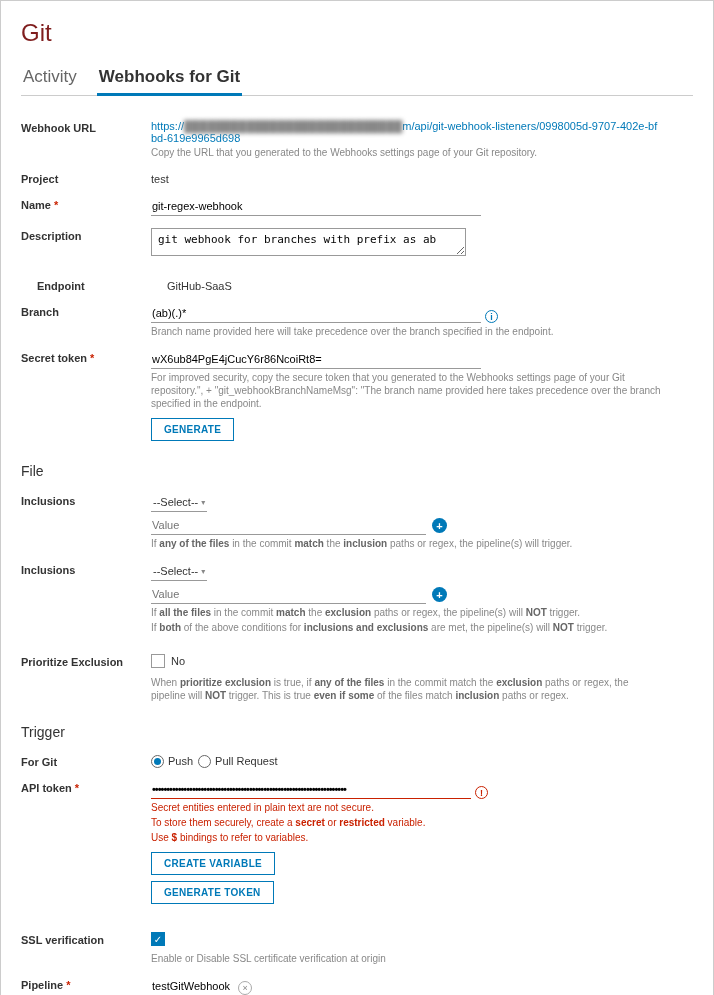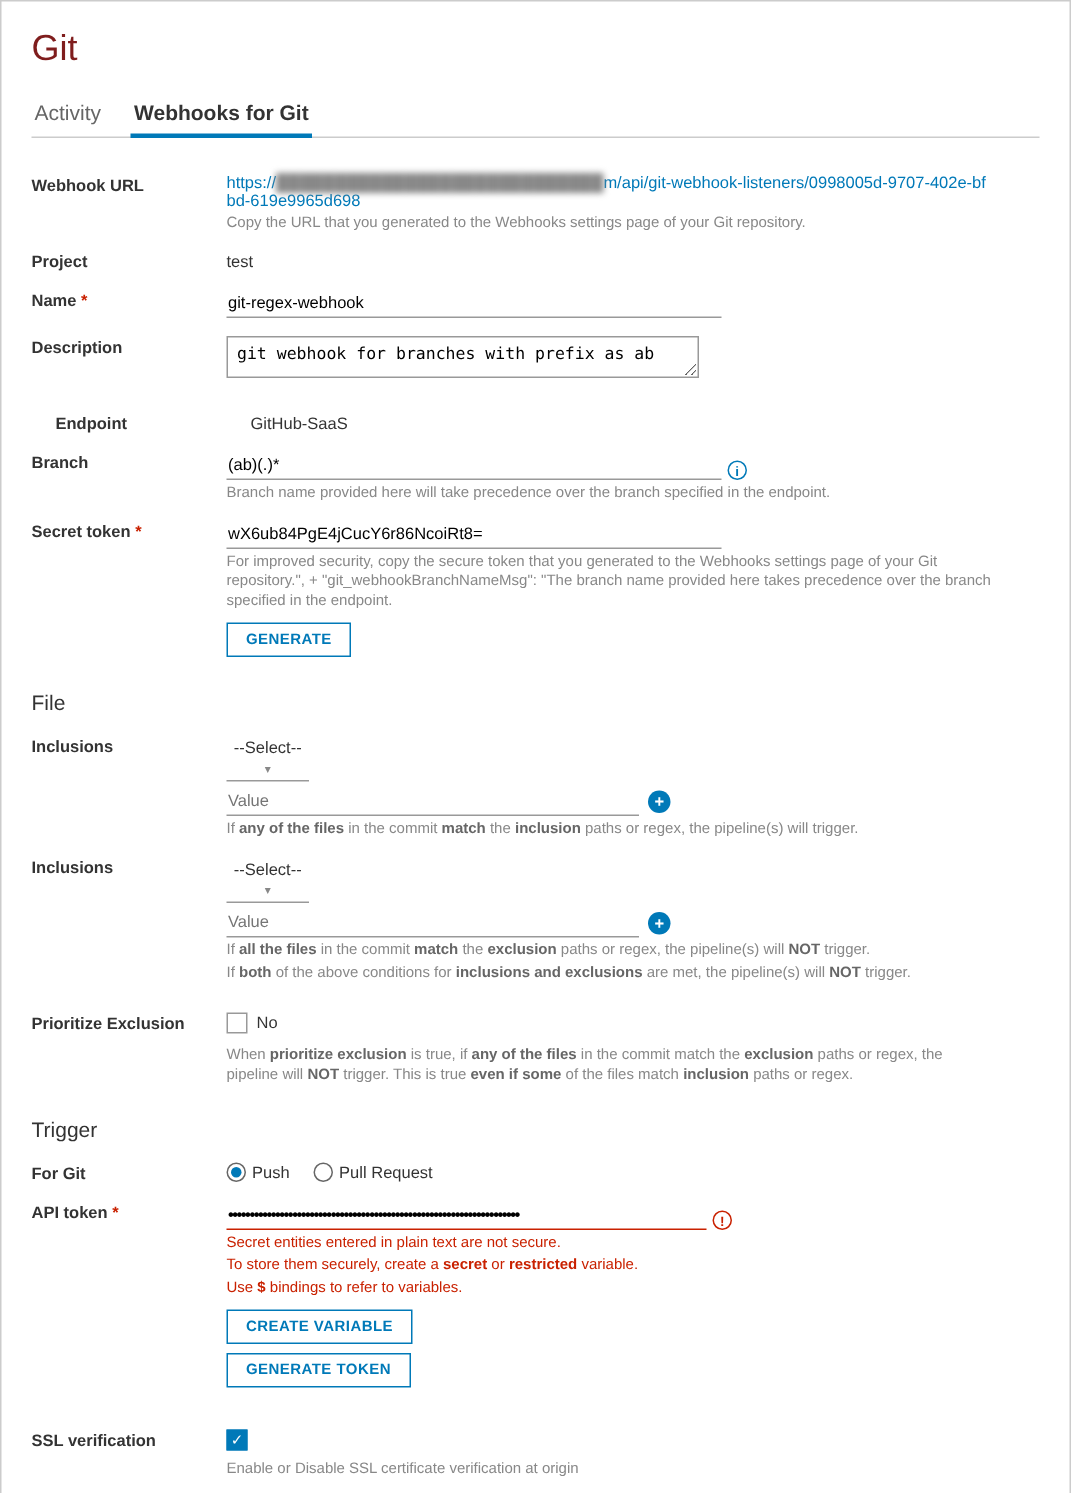--- a/index.html
+++ b/index.html
@@ -1,56 +1,56 @@
 <!DOCTYPE html>
 <html><head>
 <meta charset="utf-8">
 <style>
 * { box-sizing: border-box; margin: 0; padding: 0; }
 body { font-family: -apple-system, BlinkMacSystemFont, "Segoe UI", Arial, sans-serif; background: #fff; color: #333; font-size: 11px; }
 .page { border: 1px solid #ccc; width: 714px; min-height: 995px; padding: 18px 20px; }
 .title { font-size: 24px; font-weight: 400; color: #7f1d1d; margin-bottom: 14px; }
 .tabs { display: flex; border-bottom: 1px solid #ccc; margin-bottom: 18px; gap: 18px; }
-.tab { padding: 6px 2px; font-size: 14px; color: #666; cursor: pointer; }
+.tab { padding: 6px 2px; font-size: 17px; color: #666; cursor: pointer; }
 .tab.active { color: #333; font-weight: 600; border-bottom: 3px solid #0079b8; margin-bottom: -1px; }
 
 .form-row { display: flex; padding: 6px 0; align-items: flex-start; }
 .form-label { width: 130px; flex-shrink: 0; font-size: 11px; font-weight: 600; color: #333; padding-top: 2px; }
 .req { color: #c92100; }
 .form-field { flex: 1; max-width: 510px; }
 .field-link { color: #0079b8; font-size: 11px; word-break: break-all; }
 .blur { filter: blur(2px); color: #888; }
 .hint { color: #888; font-size: 10px; line-height: 1.3; margin-top: 2px; }
 .hint b { color: #666; font-weight: 600; }
 .static-val { font-size: 11px; color: #333; padding-top: 2px; }
 
 .text-input { width: 330px; border: none; border-bottom: 1px solid #999; padding: 3px 1px; font-size: 11px; outline: none; background: transparent; }
 .text-input.err { border-bottom-color: #c92100; }
 .text-input.short { width: 110px; }
 .text-input.med { width: 275px; }
 
 .textarea { width: 315px; height: 28px; border: 1px solid #999; padding: 4px 6px; font-size: 11px; outline: none; resize: both; }
 .textarea.tall { height: 24px; width: 285px; }
-.select-fake { border-bottom: 1px solid #999; padding: 3px 2px; font-size: 11px; min-width: 55px; display: inline-flex; align-items: center; gap: 3px; cursor: pointer; flex-direction: column; }
+.select-fake { border-bottom: 1px solid #999; padding: 3px 2px; font-size: 11px; min-width: 55px; display: inline-flex; align-items: center; gap: 3px; cursor: pointer; }
 .chev { font-size: 8px; color: #888; }
 
 .value-row { display: flex; align-items: center; gap: 6px; margin-top: 4px; }
 .add-circle { width: 15px; height: 15px; border-radius: 50%; background: #0079b8; color: #fff; display: inline-flex; align-items: center; justify-content: center; font-size: 11px; font-weight: bold; cursor: pointer; }
 
 .btn { border: 1px solid #0079b8; color: #0079b8; background: #fff; padding: 5px 12px; font-size: 10px; font-weight: 600; letter-spacing: 0.3px; cursor: pointer; text-transform: uppercase; }
 
 .section-head { font-size: 14px; font-weight: 400; color: #333; margin: 16px 0 8px 0; }
 
 .checkbox { width: 14px; height: 14px; border: 1px solid #999; display: inline-flex; align-items: center; justify-content: center; cursor: pointer; vertical-align: middle; }
 .checkbox.checked { background: #0079b8; border-color: #0079b8; color: #fff; font-size: 10px; }
 .cb-label { margin-left: 6px; vertical-align: middle; }
 
 .radio { width: 13px; height: 13px; border: 1px solid #666; border-radius: 50%; display: inline-flex; align-items: center; justify-content: center; cursor: pointer; vertical-align: middle; }
 .radio.sel::after { content:''; width: 7px; height: 7px; background: #0079b8; border-radius: 50%; }
-.radio-row { display: flex; gap: 16px; align-items: center; }
+.radio-row { display: flex; gap: 5px; align-items: center; }
 .r-label { margin-left: 4px; vertical-align: middle; }
 
 .info-icon { width: 13px; height: 13px; border: 1px solid #0079b8; border-radius: 50%; color: #0079b8; display: inline-flex; align-items: center; justify-content: center; font-size: 9px; font-weight: bold; margin-left: 4px; }
 .warn-icon { width: 13px; height: 13px; border: 1px solid #c92100; border-radius: 50%; color: #c92100; display: inline-flex; align-items: center; justify-content: center; font-size: 9px; font-weight: bold; margin-left: 4px; }
 .err-text { color: #c92100; font-size: 10px; line-height: 1.3; margin-top: 2px; }
 .err-text b { font-weight: 600; }
 
 .clear-x { display:inline-flex; width:14px; height:14px; border:1px solid #aaa; border-radius:50%; align-items:center; justify-content:center; font-size:9px; color:#888; margin-left:-26px; position:relative; top:1px; cursor:pointer;}
 
 .input-with-icon{ display:flex; align-items:flex-end;}

